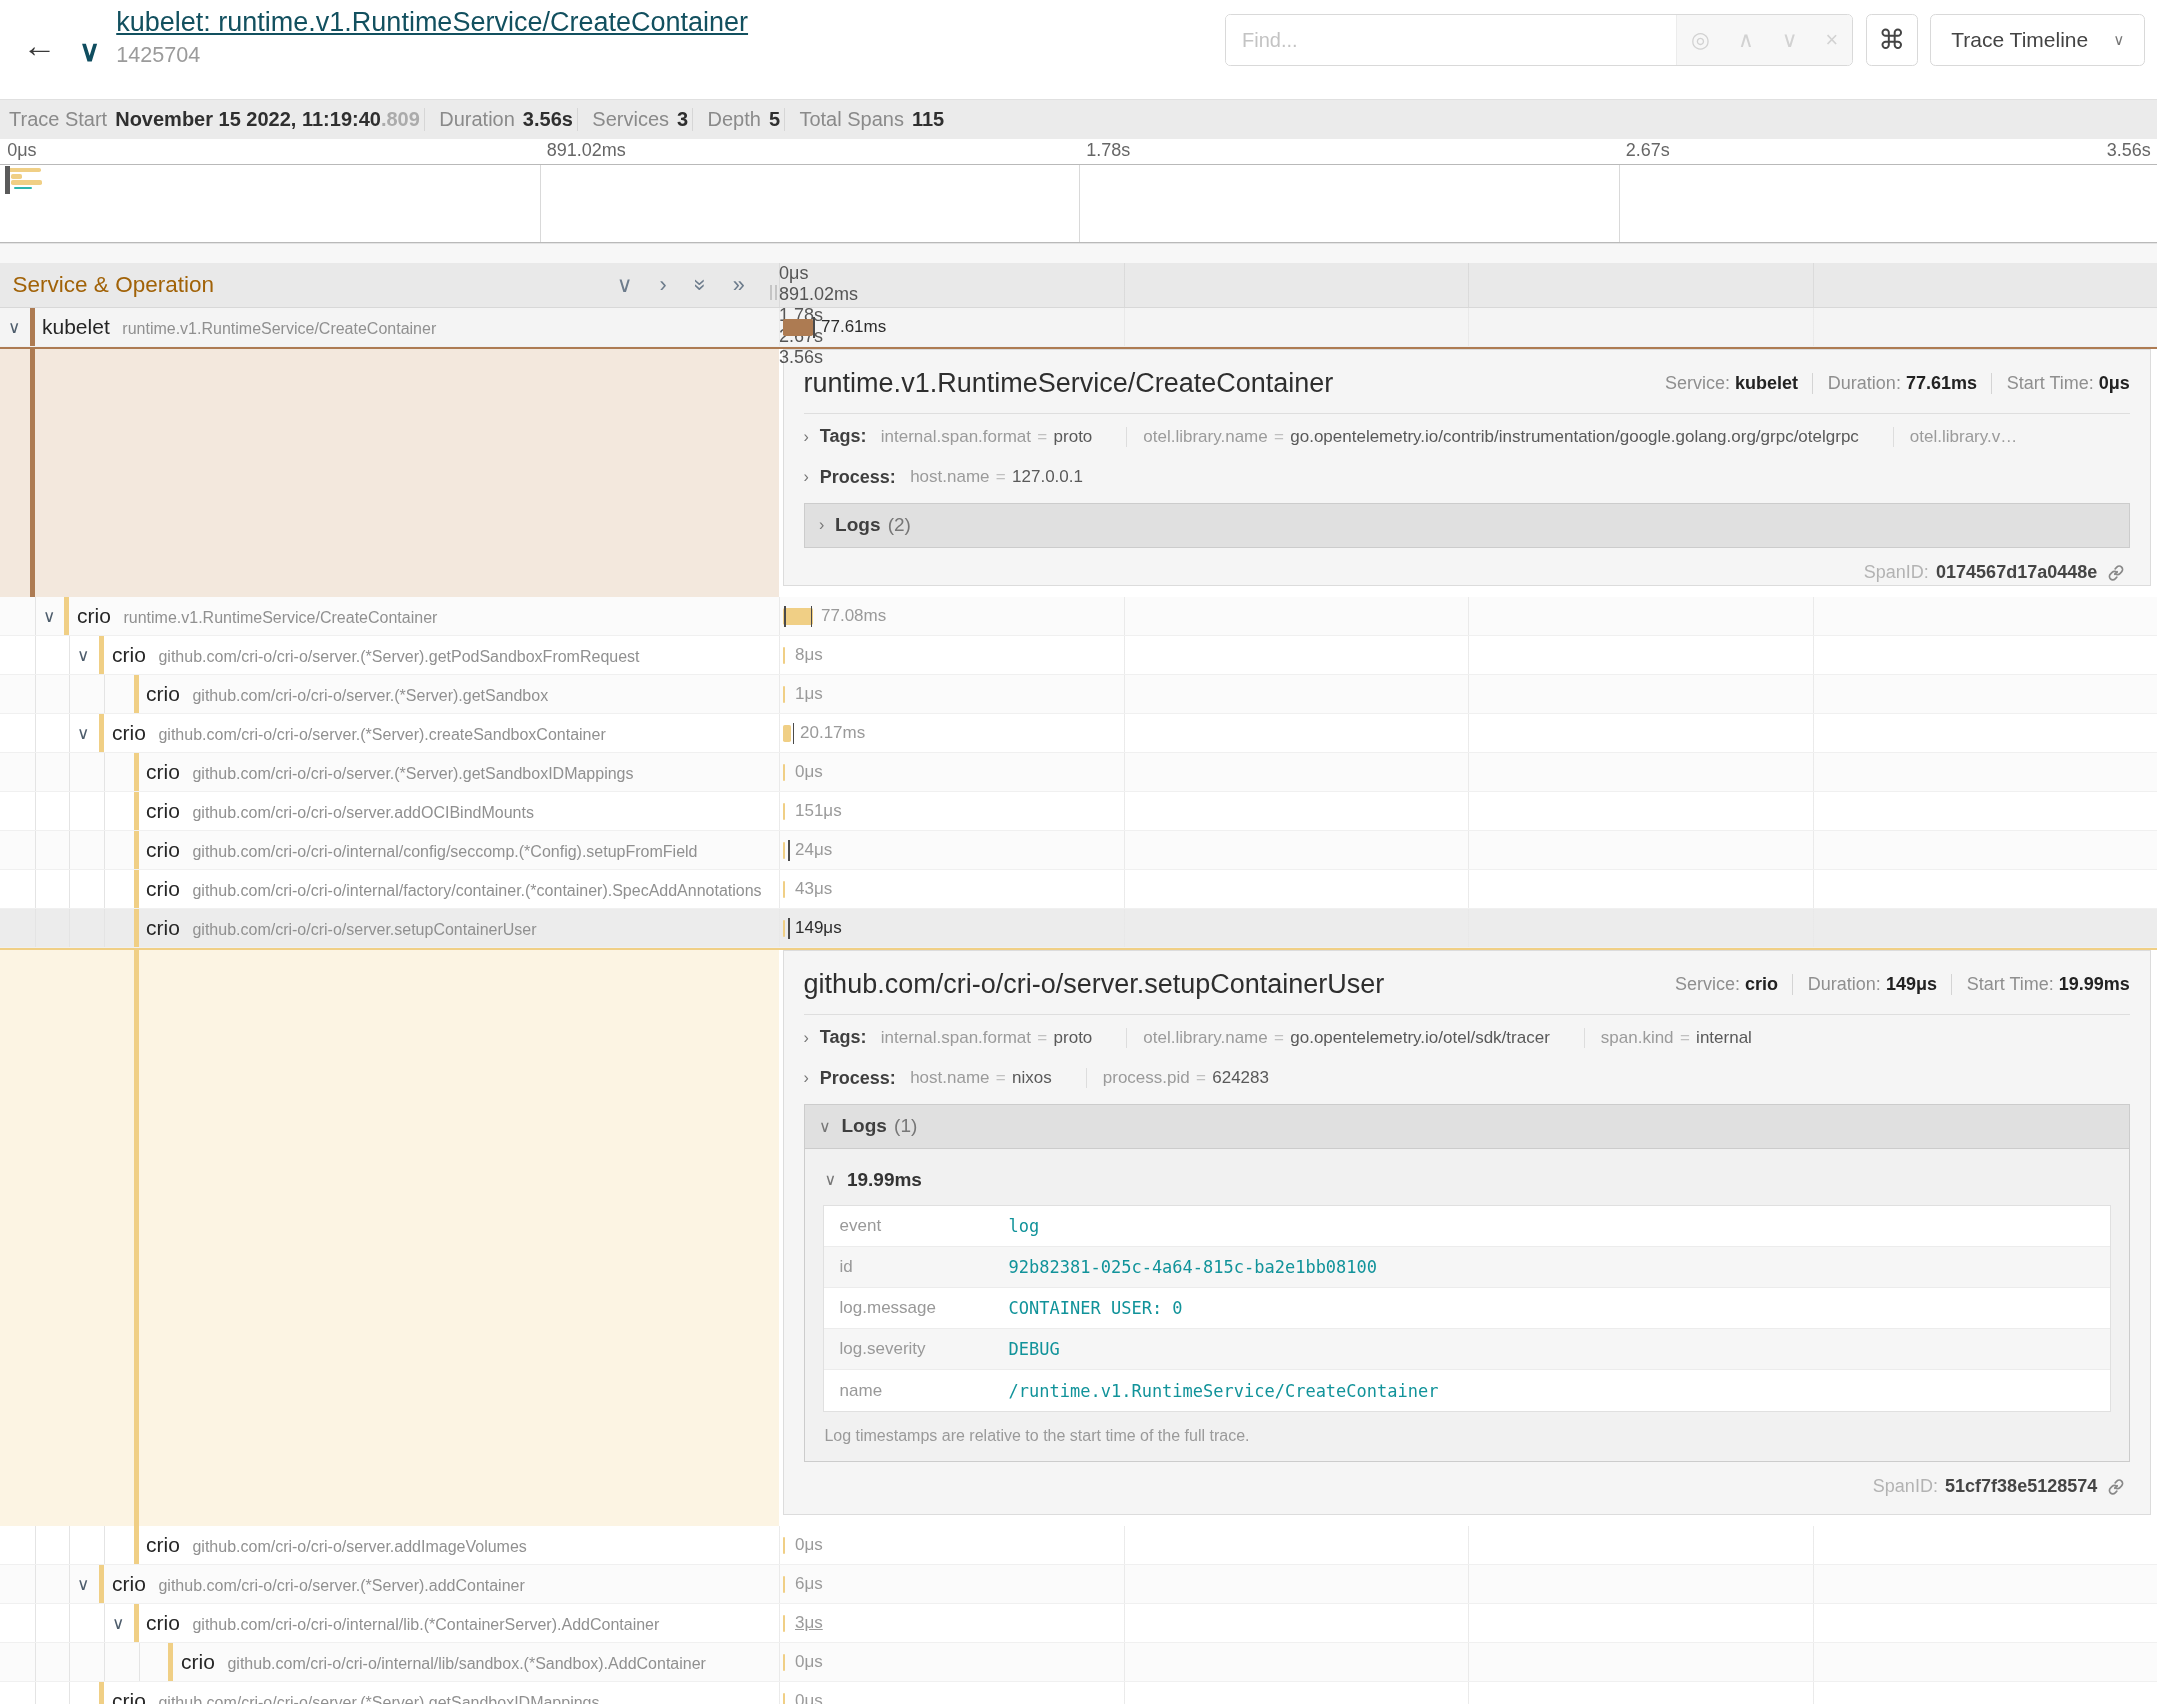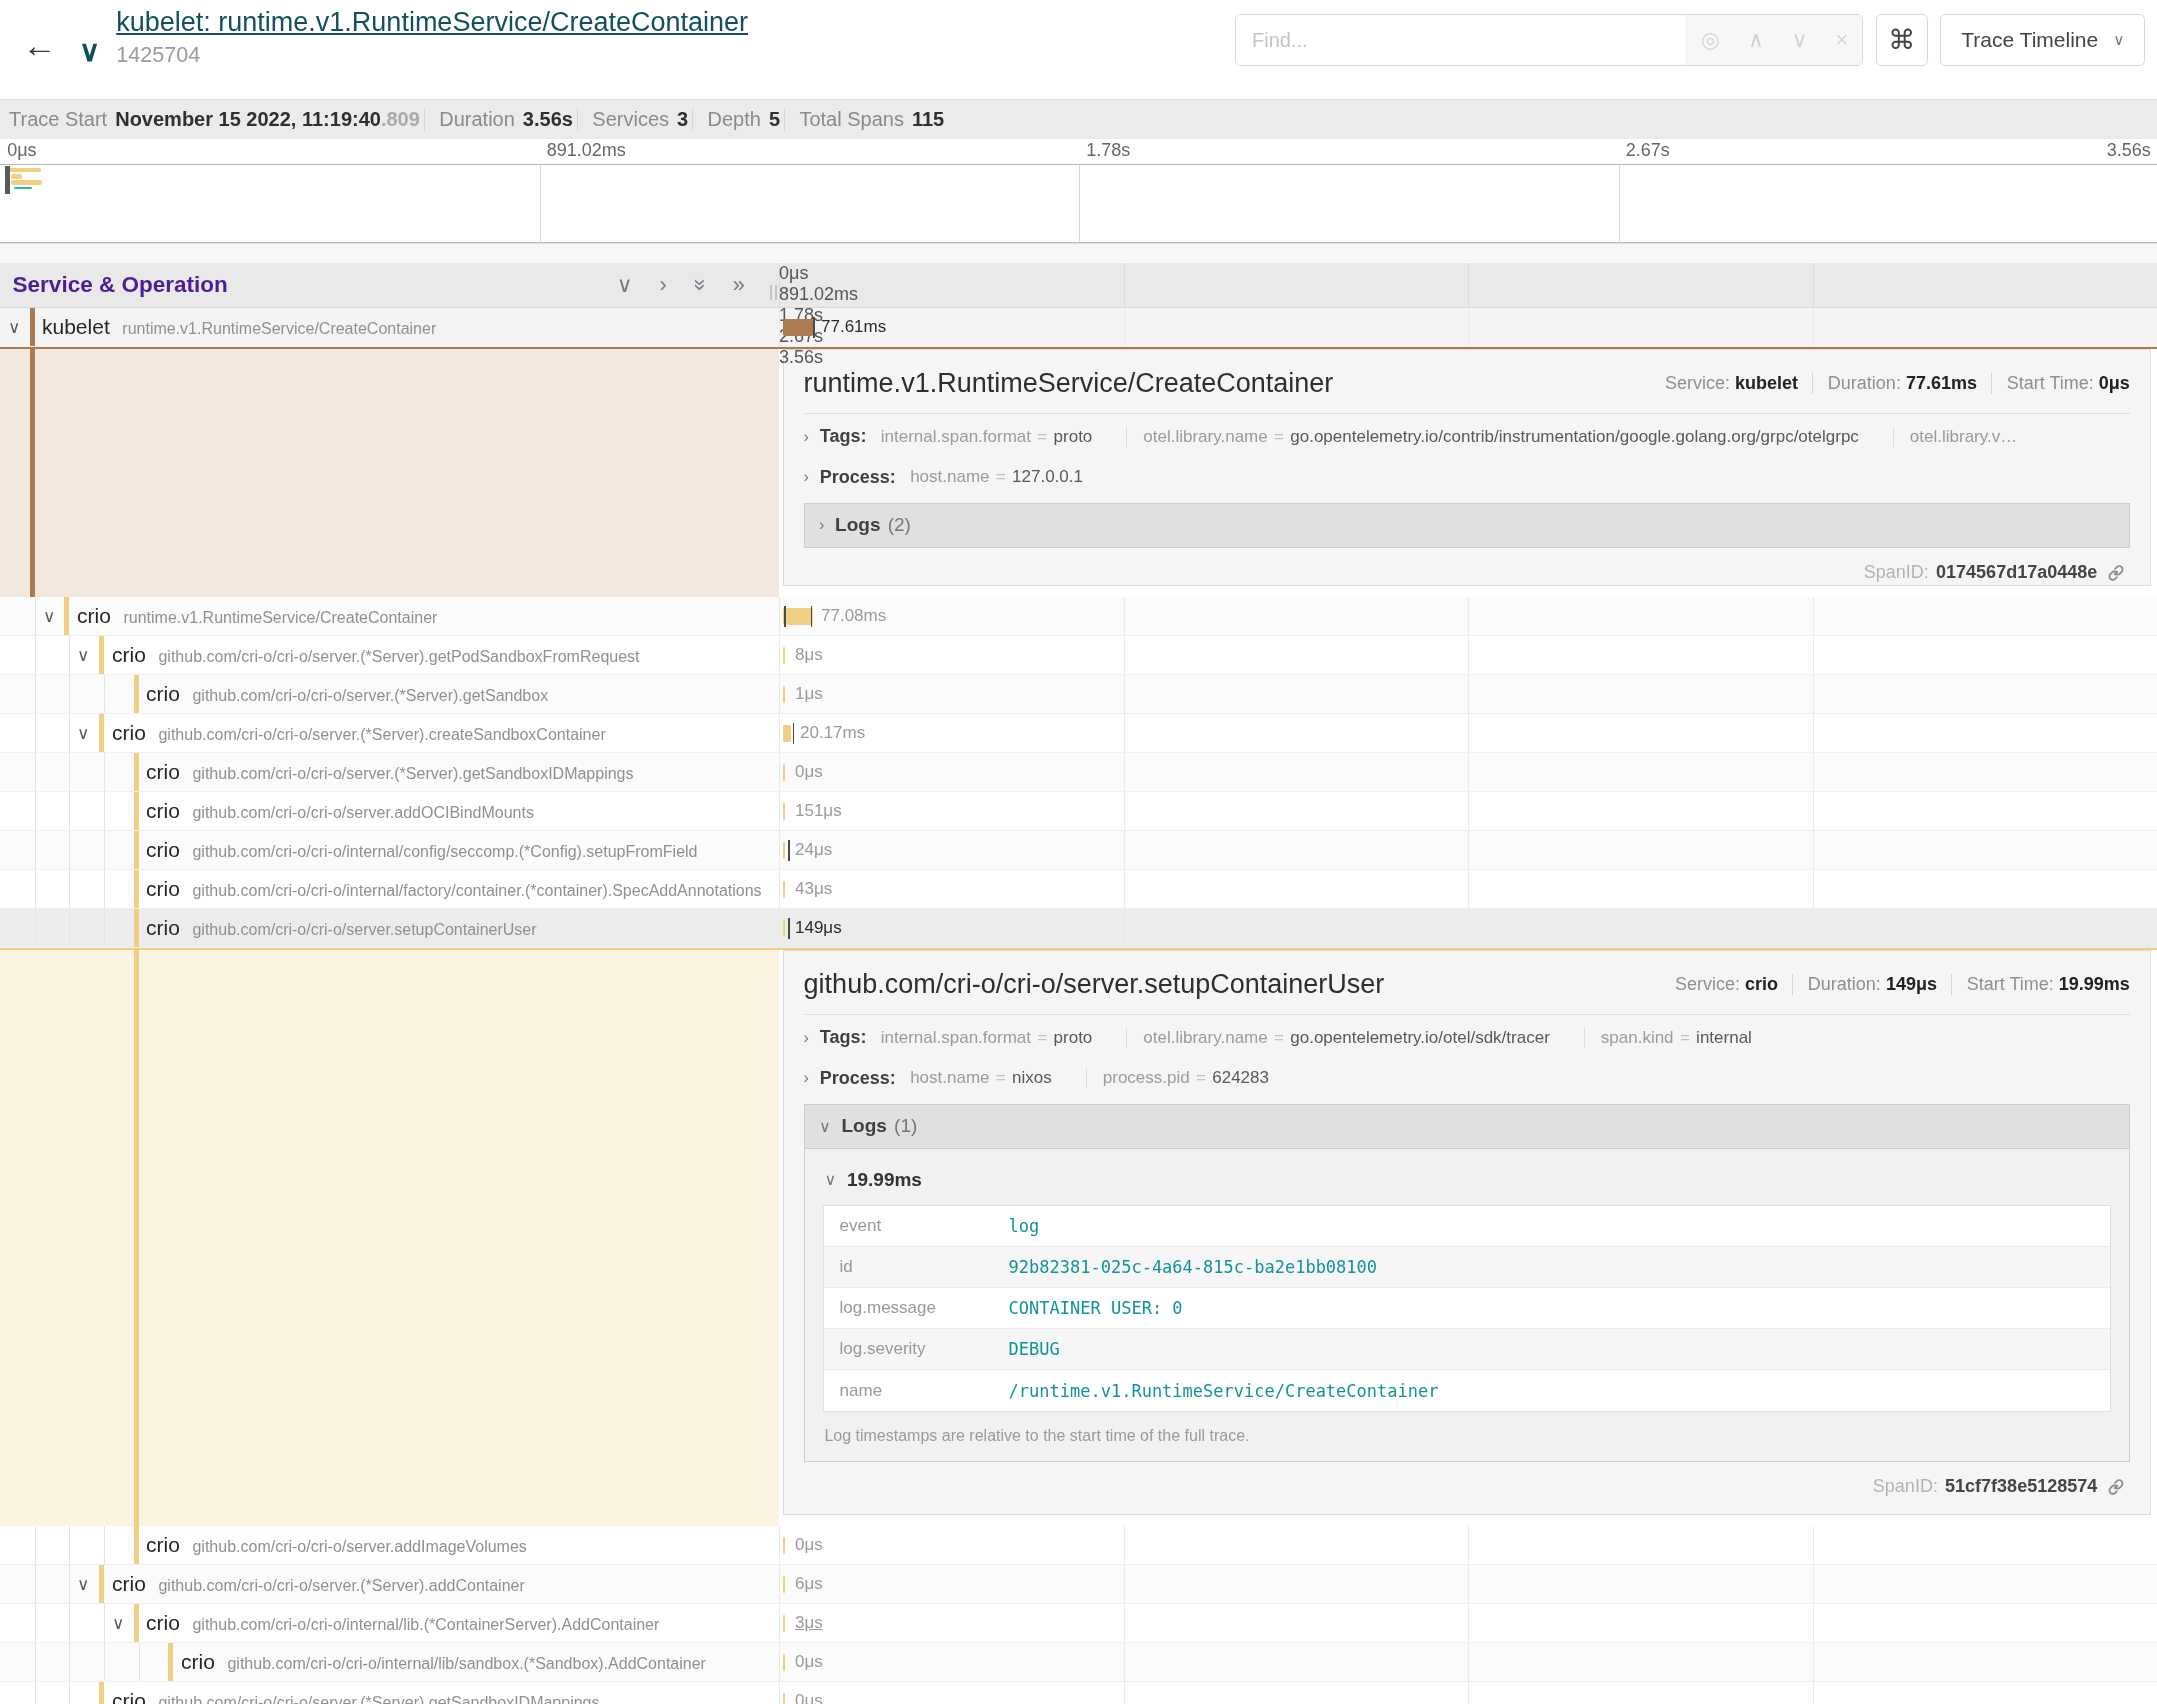--- a/index.html
+++ b/index.html
@@ -18,21 +18,21 @@
   .find-group { display:flex; height:52px; border:0.9px solid #d9d9d9; border-radius:5.4px; overflow:hidden; background:#fff; }
   .find-input { width:450px; border:none; outline:none; padding:0 16px; font-size:20px; color:#444;
     font-family:"Liberation Sans", sans-serif; }
   .find-input::placeholder { color:#c3c3c3; }
   .find-suffix { width:176px; background:#f7f7f7; display:flex; align-items:center; justify-content:space-around;
     border-left:0.9px solid #ececec; }
   .find-suffix .ficon { color:#d2d2d2; font-size:21.6px; cursor:pointer; }
   .sq-btn { width:52px; height:52px; border:0.9px solid #d9d9d9; border-radius:5.4px; background:#fff;
     display:flex; align-items:center; justify-content:center; font-size:27px; color:#444; cursor:pointer; }
   .view-btn { height:52px; border:0.9px solid #d9d9d9; border-radius:5.4px; background:#fff; padding:0 20px;
-    font-size:21px; color:#444; display:flex; align-items:center; gap:15px; cursor:pointer; }
+    font-size:21px; color:#444; display:flex; align-items:center; gap:25px; cursor:pointer; }
   .view-btn .vchev { font-size:15.3px; color:#777; }
 
   
   .stats-bar { height:40px; background:#ebebeb; border-top:0.9px solid #e0e0e0; display:flex; align-items:center;
     padding:0 9px; font-size:20px; color:#8a8a8a; }
   .stat { display:flex; align-items:center; }
   .stat + .stat { border-left:0.9px solid #d6d6d6; margin-left:4px; padding-left:14.4px; }
   .stat b { color:#2f2f2f; margin-left:8px; font-weight:bold; }
   .stat .suffix { color:#ababab; font-weight:bold; }
 
@@ -41,21 +41,21 @@
   .mini-ticks .tick, .main-ticks .tick { position:absolute; bottom:2.7px; white-space:nowrap; }
   .minimap { height:79px; position:relative; background:#fff; border-top:0.9px solid #b9b9b9; border-bottom:0.9px solid #b9b9b9; }
   .minimap .vline { position:absolute; top:0; bottom:0; width:0.9px; background:#d9d9d9; }
   .mini-span { position:absolute; border-radius:1.8px; }
   .mini-handle { position:absolute; width:4.5px; background:#5a5a5a; }
   .gap-band { height:20px; background:#f7f7f7; border-top:0.9px solid #e3e3e3; }
 
   
   .grid-header { height:45px; display:flex; background:#e9e9e9; border-bottom:0.9px solid #d8d8d8; }
   .gh-left { width:779px; display:flex; align-items:center; padding:0 12.6px; position:relative; }
-  .gh-title { font-size:22.5px; font-weight:700; color:#4c1d95; }
+  .gh-title { font-size:22.5px; font-weight:400; color:#a16207; }
   .gh-icons { margin-left:auto; display:flex; align-items:center; gap:27px; margin-right:21.6px; }
   .gh-icons .gicon { color:#6d7c8c; font-size:21.6px; cursor:pointer; line-height:1; }
   .rot90 { display:inline-block; transform:rotate(90deg); }
   .grip { display:flex; gap:3.6px; position:absolute; right:1.8px; bottom:7.2px; }
   .grip i { width:1.8px; height:14.4px; background:#c4c4c4; display:block; }
   .gh-right { flex:1; position:relative; font-size:18px; color:#555;
     background-image:linear-gradient(#d9d9d9,#d9d9d9),linear-gradient(#d9d9d9,#d9d9d9),linear-gradient(#d9d9d9,#d9d9d9),linear-gradient(#d9d9d9,#d9d9d9);
     background-repeat:no-repeat; background-size:0.9px 100%; background-position:0 0,25% 0,50% 0,75% 0; }
 
   

